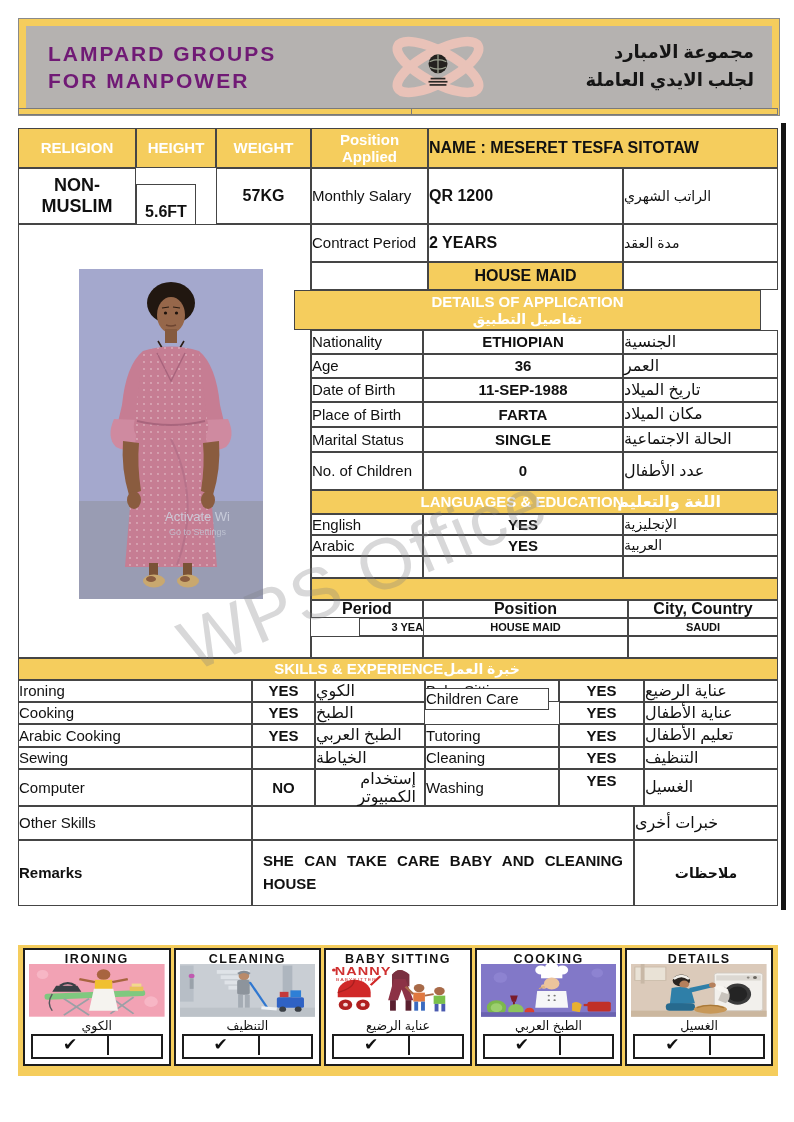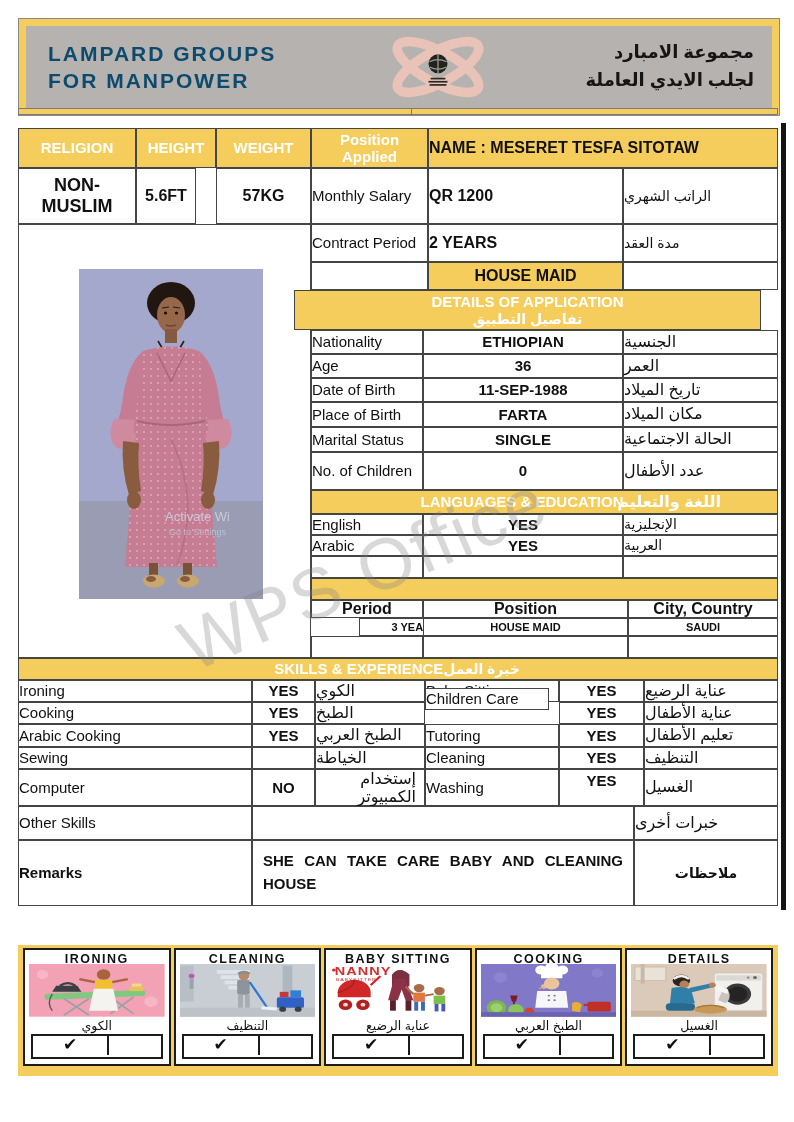--- a/index.html
+++ b/index.html
@@ -16,21 +16,21 @@
   .ar{direction:rtl;}
   .col{flex-direction:column;}
   .s13{font-size:16px;} .s14{font-size:14px;} .s16{font-size:16px;} .s11{font-size:11px;}
   .top{align-items:flex-start;padding-top:2px;}
   :root{--yellow:#f5cd5d;}
   
   #banner{position:absolute;left:18px;top:18px;width:760px;height:96px;background:var(--yellow);
           border:1px solid #8a8a8a;}
   #banner-inner{position:absolute;left:7px;top:7px;right:7px;bottom:7px;background:#b5b2b0;
                 display:flex;align-items:center;}
-  #banner .en{margin-left:22px;font-weight:bold;font-size:21px;letter-spacing:2px;line-height:1.3;color:#0c4a6e;width:330px;}
+  #banner .en{margin-left:22px;font-weight:bold;font-size:21px;letter-spacing:2px;line-height:1.3;color:#701a75;width:330px;}
   #banner .logo{width:120px;height:78px;}
   #banner .arb{flex:1;text-align:right;margin-right:18px;font-weight:bold;font-size:18px;line-height:1.55;direction:rtl;color:#151515;}
   
   #strip{position:absolute;left:18px;top:108px;width:760px;height:7px;background:var(--yellow);border:1px solid #7a7a7a;box-sizing:border-box;}
   #strip .div{position:absolute;left:392px;top:0;width:1px;height:100%;background:#7a7a7a;}
   
   #rightrule{position:absolute;left:781px;top:123px;width:5px;height:787px;background:#141414;}
   
   .just{text-align:justify;align-items:flex-start;padding:8px 10px 0 10px;line-height:1.55;}
   
@@ -94,21 +94,21 @@
   <div class="c y w b" style="left:18px;top:128px;width:118px;height:40px;">RELIGION</div>
   <div class="c y w b" style="left:136px;top:128px;width:80px;height:40px;">HEIGHT</div>
   <div class="c y w b" style="left:216px;top:128px;width:95px;height:40px;">WEIGHT</div>
   <div class="c y w b col" style="left:311px;top:128px;width:117px;height:40px;">
     <span>Position</span>
     <span>Applied</span>
   </div>
   <div class="c y b l s16" style="left:428px;top:128px;width:350px;height:40px;">NAME :  MESERET TESFA SITOTAW</div>
 
   <div class="c b" style="left:18px;top:168px;width:118px;height:56px;font-size:18px;text-align:center;">NON-MUSLIM</div>
-  <div class="c b s16" style="left:136px;top:168px;width:60px;height:56px;">5.6FT</div>
+  <div class="c b s16" style="left:136px;top:184px;width:60px;height:56px;">5.6FT</div>
   <div class="c b s16" style="left:216px;top:168px;width:95px;height:56px;">57KG</div>
   <div class="c l" style="left:311px;top:168px;width:117px;height:56px;">Monthly Salary</div>
   <div class="c b l s16" style="left:428px;top:168px;width:195px;height:56px;">QR 1200</div>
   <div class="c r ar s14" style="left:623px;top:168px;width:155px;height:56px;">الراتب الشهري</div>
 
   <div id="photo-cell">
     <svg id="photo" viewBox="0 0 184 330">
       <defs>
         <pattern id="dot" width="7" height="7" patternUnits="userSpaceOnUse">
             <circle cx="2" cy="2" r="0.9" fill="#ecd2da"></circle>

